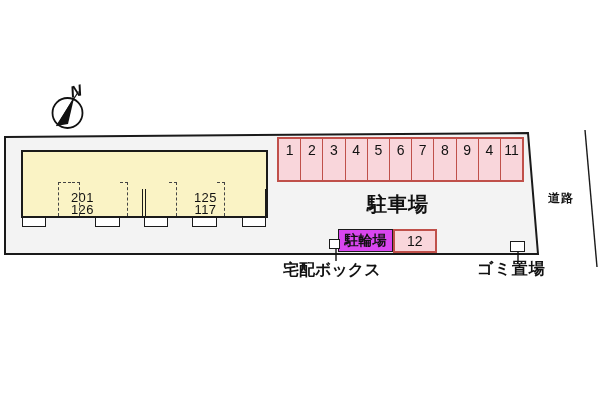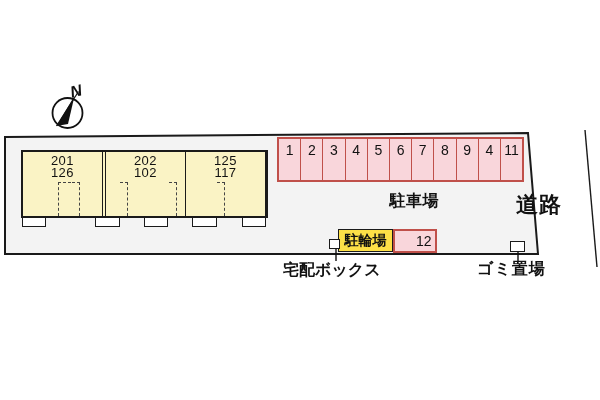--- a/index.html
+++ b/index.html
@@ -7,20 +7,21 @@
     position:relative;width:600px;height:400px;background:#ffffff;overflow:hidden;
     font-family:"Liberation Sans","DejaVu Sans",sans-serif;color:#111;
   }
   .canvas svg{position:absolute;left:0;top:0;}
 
   
   .building{
     position:absolute;left:21px;top:150px;width:247px;height:68px;
     background:#faf3c5;border:2px solid #1a1a1a;box-sizing:border-box;
     display:flex;
+    align-items:flex-end;
   }
   .unit{flex:1;border-right:1.5px solid #1a1a1a;text-align:center;padding-top:3px;box-sizing:border-box;}
   .unit:first-child{border-right:4px double #1a1a1a;}
   .unit:last-child{border-right:none;}
   .unit-line{font-size:13px;line-height:12px;font-weight:500;letter-spacing:.5px;}
 
   
   .stair{position:absolute;top:30px;height:34px;box-sizing:border-box;}
   .stair.l{border-left:1.3px dashed #444;border-top:1.3px dashed #444;}
   .stair.r{border-right:1.3px dashed #444;border-top:1.3px dashed #444;}
@@ -40,34 +41,34 @@
 
   
   .parking{
     position:absolute;left:277px;top:137px;width:247px;height:45px;
     background:#f9d6db;border:2px solid #c0504a;box-sizing:border-box;display:flex;
   }
   .space{flex:1;border-right:1.5px solid #c0504a;text-align:center;padding-top:3px;font-size:14px;box-sizing:border-box;}
   .space:last-child{border-right:none;}
 
   .label{position:absolute;font-weight:bold;white-space:nowrap;}
-  .lbl-parking{left:367px;top:191px;width:72px;text-align:right;font-size:16px;letter-spacing:.5px;}
-  .lbl-road{left:516px;top:190px;font-size:22px;letter-spacing:1px;}
+  .lbl-parking{left:367px;top:191px;width:72px;text-align:left;font-size:20px;letter-spacing:.5px;}
+  .lbl-road{left:548px;top:190px;font-size:12px;letter-spacing:1px;}
   .lbl-delivery{left:283px;top:260px;font-size:16px;}
   .lbl-garbage{left:477px;top:259px;font-size:16px;letter-spacing:1px;}
 
   .bike-box{
     position:absolute;left:338px;top:229px;width:55px;height:23px;box-sizing:border-box;
-    background:#fde047;border:1.5px solid #1a1a1a;display:flex;align-items:center;justify-content:center;
+    background:#d946ef;border:1.5px solid #1a1a1a;display:flex;align-items:center;justify-content:center;
     font-size:14px;font-weight:bold;z-index:2;
   }
   .space12{
     position:absolute;left:393px;top:229px;width:44px;height:24px;box-sizing:border-box;
     background:#f9d6db;border:2px solid #c0504a;display:flex;align-items:center;
-    padding-left:21px;font-size:14px;z-index:2;
+    padding-left:12px;font-size:14px;z-index:2;
   }
   .delivery-icon{
     position:absolute;left:329px;top:239px;width:11px;height:10px;box-sizing:border-box;
     background:#ffffff;border:1.5px solid #1a1a1a;z-index:3;
   }
   .garbage-icon{
     position:absolute;left:510px;top:241px;width:15px;height:11px;box-sizing:border-box;
     background:#ffffff;border:1.5px solid #1a1a1a;z-index:2;
   }
 </style>
@@ -90,24 +91,20 @@
     </g>
 
     <line x1="336" y1="249" x2="336" y2="261" stroke="#111" stroke-width="1.4"></line>
     <line x1="518" y1="252" x2="518" y2="261" stroke="#111" stroke-width="1.4"></line>
   </svg>
 
   <div class="building">
     <div class="unit">
       <div class="unit-line">201</div>
       <div class="unit-line">126</div>
-    </div>
-    <div class="unit">
-      <div class="unit-line">202</div>
-      <div class="unit-line">102</div>
     </div>
     <div class="unit">
       <div class="unit-line">125</div>
       <div class="unit-line">117</div>
     </div>
 
     <div class="stair l s1"></div>
     <div class="stair r s2"></div>
     <div class="stair r s3"></div>
     <div class="stair r s4"></div>

